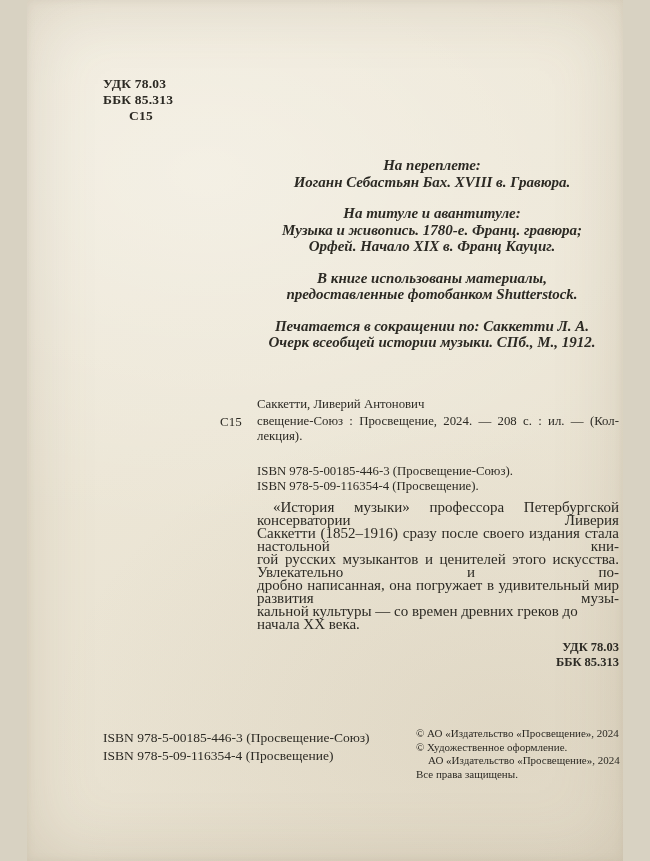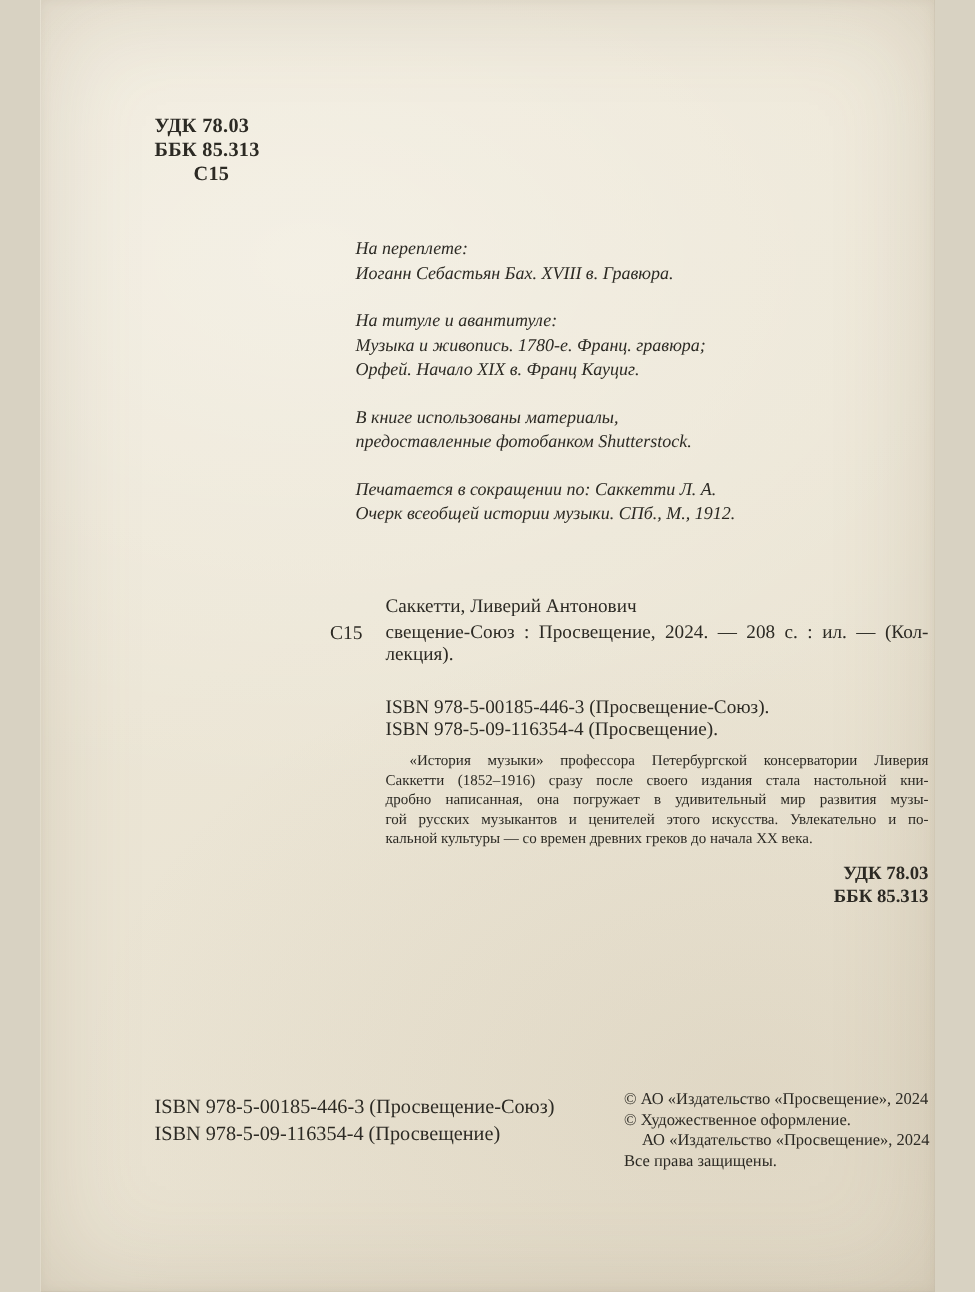--- a/index.html
+++ b/index.html
@@ -25,38 +25,40 @@
     font-weight: bold;
     line-height: 16px;
     letter-spacing: 0.2px;
   }
   .top-codes .sign { padding-left: 26px; }
 
   .credits {
     position: absolute;
     left: 210px; top: 157px;
     width: 390px;
+    text-align: center;
     font-style: italic;
-    font-size: 12px;
+    font-size: 15px;
     line-height: 16.5px;
+    font-weight: bold;
   }
   .credit-group { margin-bottom: 15px; }
 
   .catalog {
     position: absolute;
     left: 230px; top: 397px;
     width: 362px;
     font-size: 12.8px;
     line-height: 15px;
   }
   .catalog .author { font-weight: normal; margin-bottom: 2px; }
   .catalog .isbns { margin-top: 20px; }
   .catalog .annotation {
     margin-top: 7px;
-    font-size: 10px;
+    font-size: 15px;
     line-height: 13px;
   }
   .catalog .annotation .indent { text-indent: 16px; }
   .fill { text-align: justify; text-align-last: justify; }
   .catalog .codes {
     margin-top: 9px;
     text-align: right;
     font-weight: bold;
     font-size: 12.5px;
     line-height: 15px;
@@ -122,22 +124,22 @@
       <div class="fill">свещение-Союз : Просвещение, 2024. — 208 с. : ил. — (Кол-</div>
       <div>лекция).</div>
     </div>
     <div class="isbns">
       <div>ISBN 978-5-00185-446-3 (Просвещение-Союз).</div>
       <div>ISBN 978-5-09-116354-4 (Просвещение).</div>
     </div>
     <div class="annotation">
       <div class="fill indent">«История музыки» профессора Петербургской консерватории Ливерия</div>
       <div class="fill">Саккетти (1852–1916) сразу после своего издания стала настольной кни-</div>
+      <div class="fill">гой русских музыкантов и ценителей этого искусства. Увлекательно и по-</div>
       <div class="fill">дробно написанная, она погружает в удивительный мир развития музы-</div>
-      <div class="fill">гой русских музыкантов и ценителей этого искусства. Увлекательно и по-</div>
       <div>кальной культуры — со времен древних греков до начала XX века.</div>
     </div>
     <div class="codes">
       <div>УДК 78.03</div>
       <div>ББК 85.313</div>
     </div>
   </div>
 
   <div class="footer-isbn">
     <div>ISBN 978-5-00185-446-3 (Просвещение-Союз)</div>

